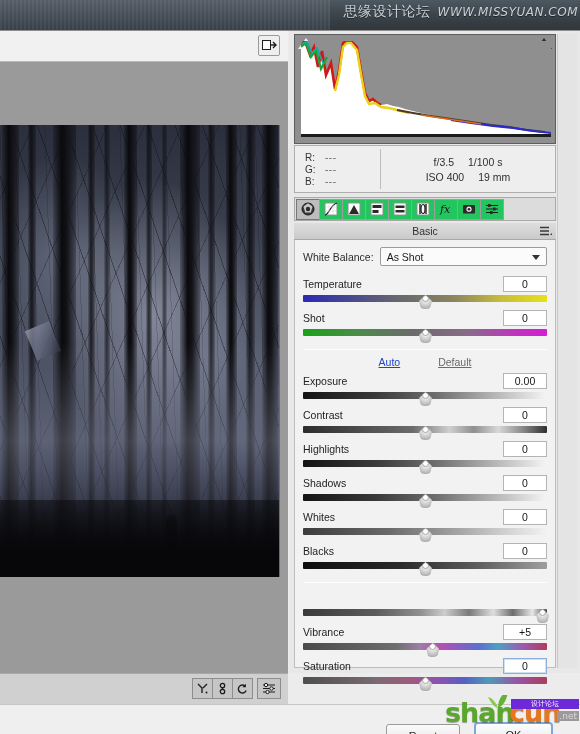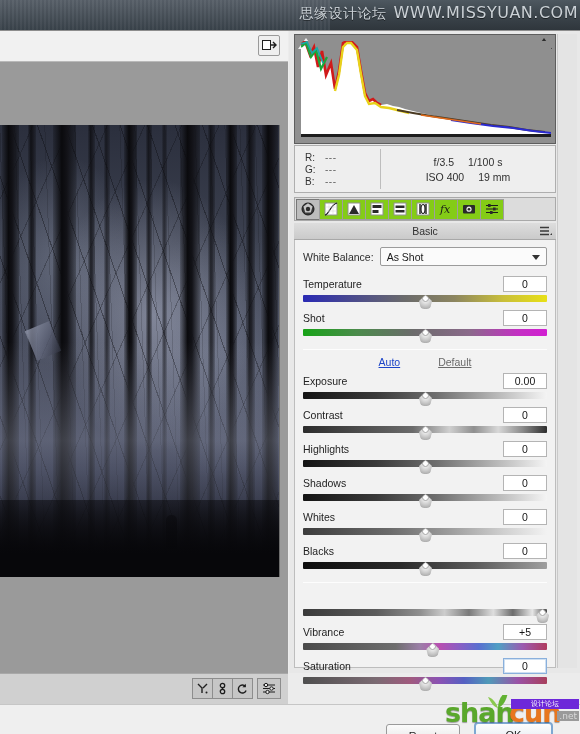--- a/index.html
+++ b/index.html
@@ -24,21 +24,21 @@
       linear-gradient(180deg,#586069,#39424a);
   }
   #wm-top {
     position: absolute; right: 2px; top: 3px;
     display: flex; align-items: baseline; gap: 7px;
     color: #d7dde2; letter-spacing: .5px;
     text-shadow: 0 1px 0 rgba(0,0,0,.55);
     opacity: .92;
   }
   #wm-top .cn { font-size: 14px; font-family: "DejaVu Sans", sans-serif; }
-  #wm-top .en { font-size: 16px; font-family: "DejaVu Sans", sans-serif; }
+  #wm-top .en { font-size: 12px; font-family: "DejaVu Sans", sans-serif; font-style: italic; }
 
   
   #acr-dialog {
     position: absolute; left: 0; top: 30px; width: 580px; height: 704px;
     background: #ececec;
     border-top: 1px solid #8d8d8d;
     display: block;
   }
 
   
@@ -170,21 +170,21 @@
   #exif-readout .row { display: flex; gap: 14px; }
 
   
   #panel-tabs {
     position: absolute; left: 5px; top: 166px; width: 262px; height: 24px;
     background: #dcdcdc; border: 1px solid #a9a9a9;
     display: flex; align-items: center; padding-left: 1px;
   }
   .tab-icon {
     width: 24px; height: 21px; margin-right: -1px;
-    border: 1px solid #9e9e9e; background: #84cc16;
+    border: 1px solid #9e9e9e; background: #22c55e;
     display: flex; align-items: center; justify-content: center;
   }
   .tab-icon.active { background: #bdbdbd; border-color: #777; }
 
   
   #basic-header {
     position: absolute; left: 5px; top: 192px; width: 262px; height: 17px;
     background: linear-gradient(180deg,#dddddd,#cacaca);
     border-bottom: 1px solid #a8a8a8;
     display: flex; align-items: center; justify-content: center;

